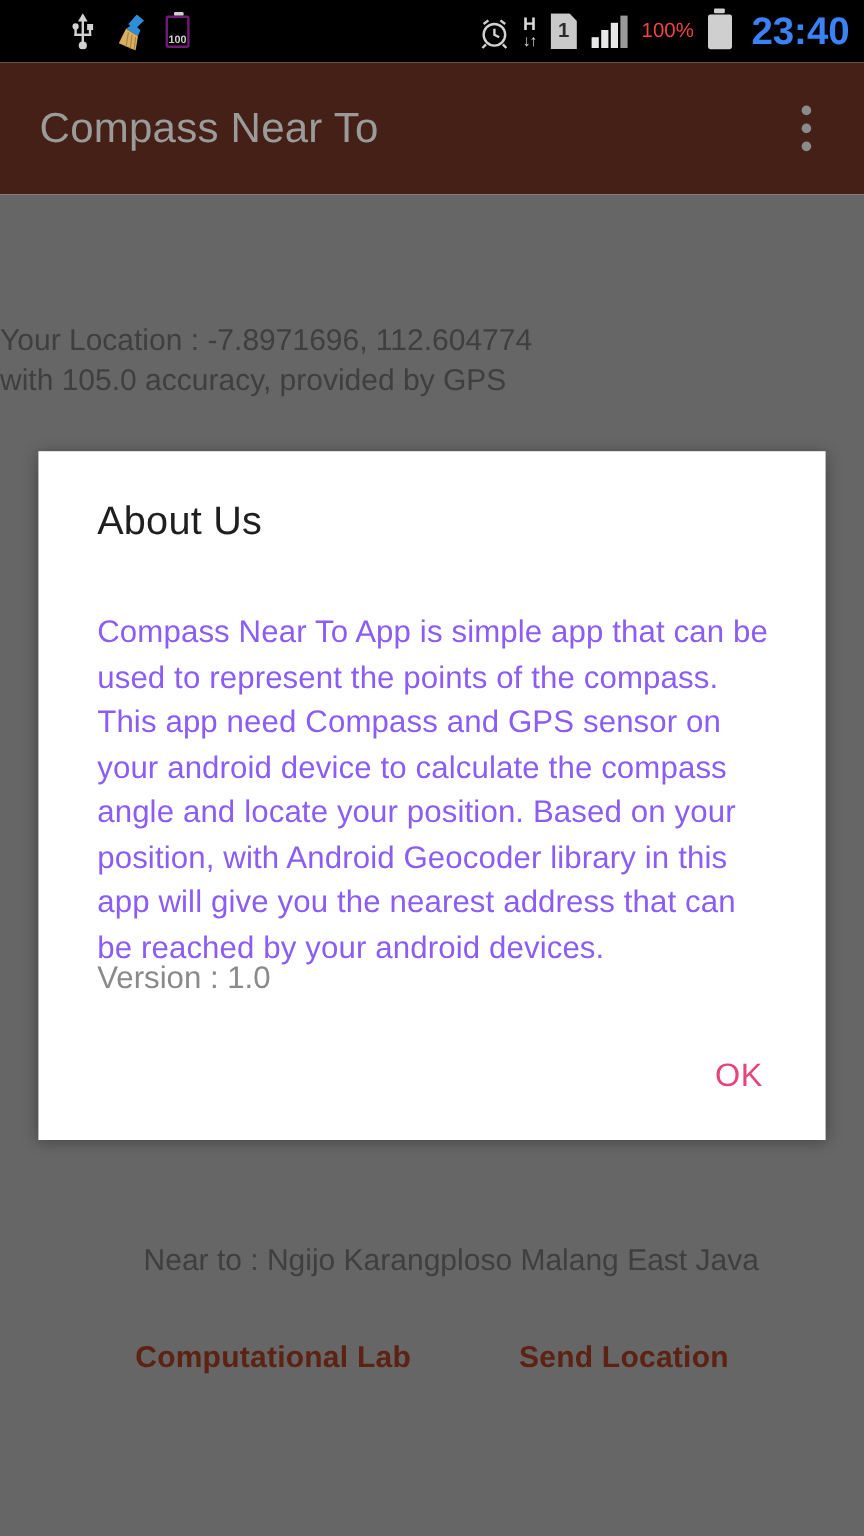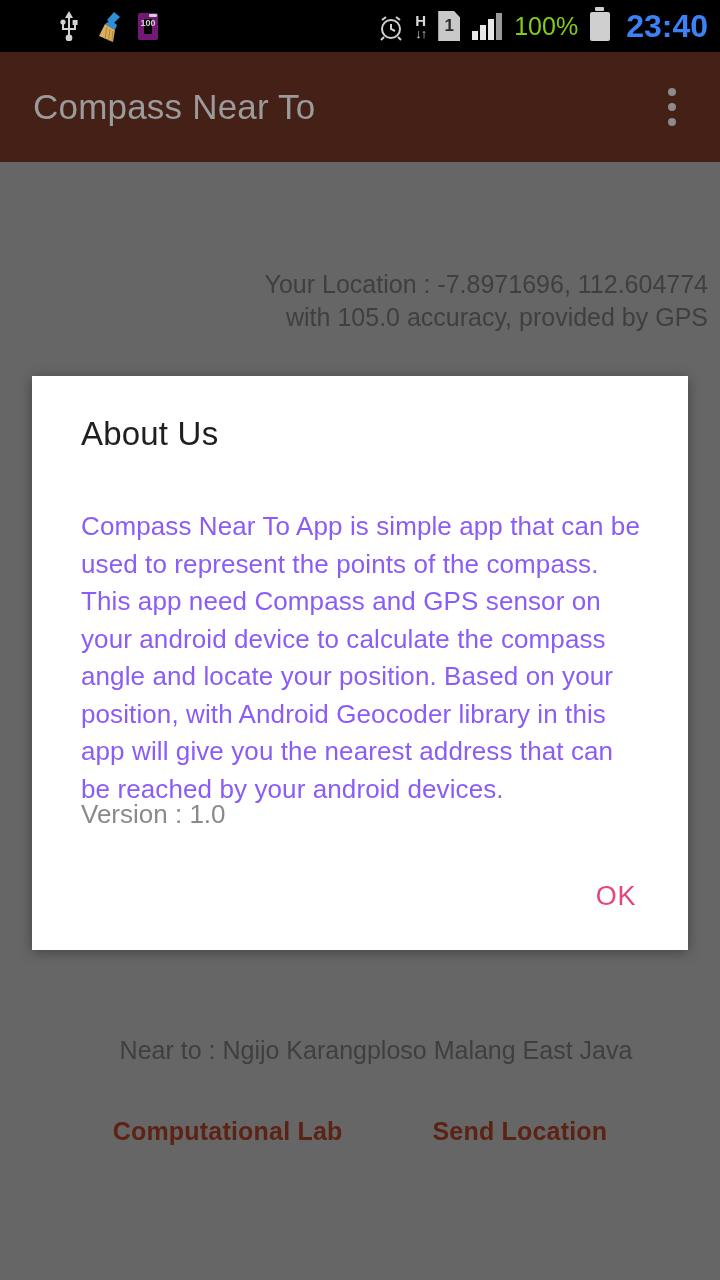--- a/index.html
+++ b/index.html
@@ -32,22 +32,22 @@
   }
   .sb-spacer { flex:1 1 auto; }
   .sb-right {
     display:flex; align-items:center; gap:12px;
   }
 
   .usb-icon { width:22px; height:30px; position:relative; }
   .broom-icon { width:26px; height:28px; position:relative; }
   .batt-100-icon {
     width:20px; height:27px; position:relative;
-    border:6px solid #701a75; border-radius:2px;
-    display:flex; align-items:flex-start; justify-content:center;
+    border:2px solid #701a75; border-radius:2px;
+    display:flex; align-items:flex-end; justify-content:center;
   }
   .batt-100-icon:before{
     content:""; position:absolute; top:-5px; left:5px;
     width:8px; height:3px; background:#cfcfcf; border-radius:1px;
   }
   .batt-100-icon span{
     font-size:9px; color:#cfcfcf; font-weight:bold; line-height:1;
   }
 
   .alarm-icon { width:26px; height:26px; position:relative; }
@@ -66,21 +66,21 @@
   }
 
   .signal-icon { display:flex; align-items:flex-end; gap:2px; height:27px; }
   .signal-icon i { display:block; width:6px; background:#9a9a9a; }
   .signal-icon i.on { background:#e8e8e8; }
   .signal-icon i:nth-child(1){ height:9px; }
   .signal-icon i:nth-child(2){ height:15px; }
   .signal-icon i:nth-child(3){ height:21px; }
   .signal-icon i:nth-child(4){ height:27px; }
 
-  .batt-pct { font-size:25px; color:#84cc16; letter-spacing:0px; }
+  .batt-pct { font-size:17px; color:#ef4444; letter-spacing:0px; }
   .batt-full {
     width:20px; height:29px; position:relative;
     background:#cfcfcf; border-radius:2px;
   }
   .batt-full:before{
     content:""; position:absolute; top:-5px; left:5px;
     width:9px; height:4px; background:#cfcfcf; border-radius:1px;
   }
   .clock { font-size:32px; color:#3b82f6; letter-spacing:0px; margin-left:4px;font-weight:bold; }
 
@@ -112,21 +112,21 @@
 
   
   .content {
     position:absolute; top:162px; left:0;
     width:720px; height:1118px;
     background:#666666;
   }
 
   .loc-text {
     position:absolute; top:106px; left:0; width:708px;
-    text-align:right; color:#3f3f3f;
+    text-align:left; color:#3f3f3f;
     font-size:25px; line-height:33px;
   }
 
   .needle {
     position:absolute; top:362px; left:50%;
     transform:translateX(-50%);
     width:58px; height:16px;
     border-bottom:7px solid #423c26;
     border-left:5px solid transparent;
     border-right:5px solid transparent;

